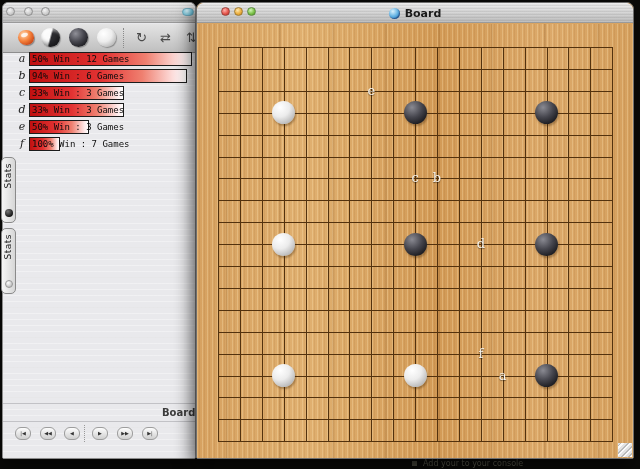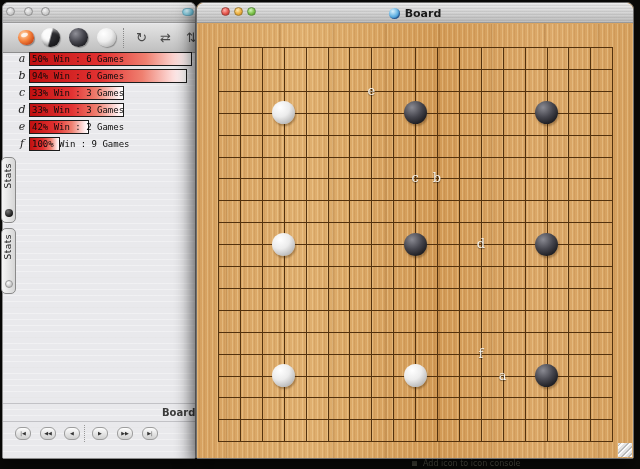--- a/index.html
+++ b/index.html
@@ -186,46 +186,46 @@
     <span class="tbglyph g-refresh">↻</span>
     <span class="tbglyph g-swap">⇄</span>
     <span class="tbglyph g-updown">⇅</span>
   </div>
 
   <div class="stats-content">
     <div id="stats-rows">
         <div class="stat-row" style="top: -2px;">
           <span class="stat-letter">a</span>
           <span class="stat-bar" style="width: 163px;"></span>
-          <span class="stat-text">50% Win : 6 Games</span>
+          <span class="stat-text">50% Win : 12 Games</span>
         </div>
         <div class="stat-row" style="top: 15px;">
           <span class="stat-letter">b</span>
           <span class="stat-bar" style="width: 158px;"></span>
           <span class="stat-text">94% Win : 6 Games</span>
         </div>
         <div class="stat-row" style="top: 32px;">
           <span class="stat-letter">c</span>
           <span class="stat-bar" style="width: 95px;"></span>
           <span class="stat-text">33% Win : 3 Games</span>
         </div>
         <div class="stat-row" style="top: 49px;">
           <span class="stat-letter">d</span>
           <span class="stat-bar" style="width: 95px;"></span>
           <span class="stat-text">33% Win : 3 Games</span>
         </div>
         <div class="stat-row" style="top: 66px;">
           <span class="stat-letter">e</span>
           <span class="stat-bar" style="width: 60px;"></span>
-          <span class="stat-text">42% Win : 2 Games</span>
+          <span class="stat-text">50% Win : 3 Games</span>
         </div>
         <div class="stat-row" style="top: 83px;">
           <span class="stat-letter">f</span>
           <span class="stat-bar" style="width: 31px;"></span>
-          <span class="stat-text">100% Win : 9 Games</span>
+          <span class="stat-text">100% Win : 7 Games</span>
         </div>
       </div>
     <div class="mid-divider" style="top:349px"></div>
     <div class="bottom-tab-label">Board</div>
     <div class="mid-divider" style="top:367px"></div>
     <div class="playbar" id="playbar">
       <span class="pb-sep"></span>
     <span class="pb-btn" style="left: 12px;">|◀</span>
         <span class="pb-btn" style="left: 37px;">◀◀</span>
         <span class="pb-btn" style="left: 61px;">◀</span>
@@ -308,13 +308,13 @@
         <div class="blabel" style="left: 211px; top: 123.4px;">b</div>
         <div class="blabel" style="left: 189.1px; top: 123.4px;">c</div>
         <div class="blabel" style="left: 254.8px; top: 189.1px;">d</div>
         <div class="blabel" style="left: 145.3px; top: 35.8px;">e</div>
         <div class="blabel" style="left: 254.8px; top: 298.6px;">f</div>
       </div>
     <div class="resize-grip"></div>
   </div>
 </div>
 
-<div class="desktop-hint">Add icon to icon console</div>
+<div class="desktop-hint">Add your to your console</div>
 
 </body></html>

